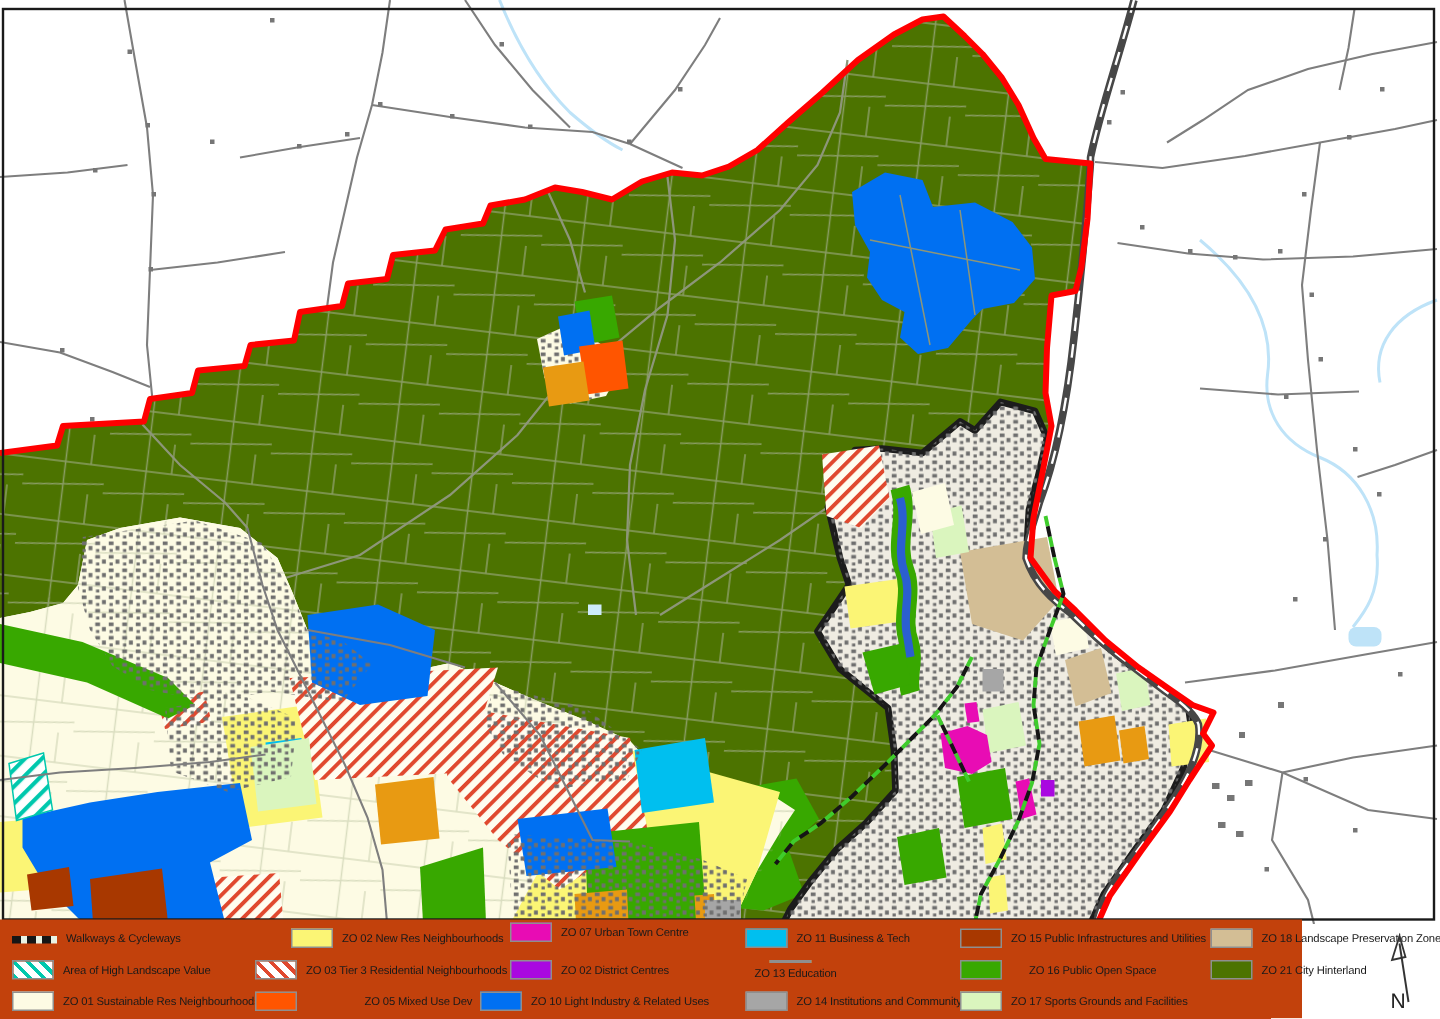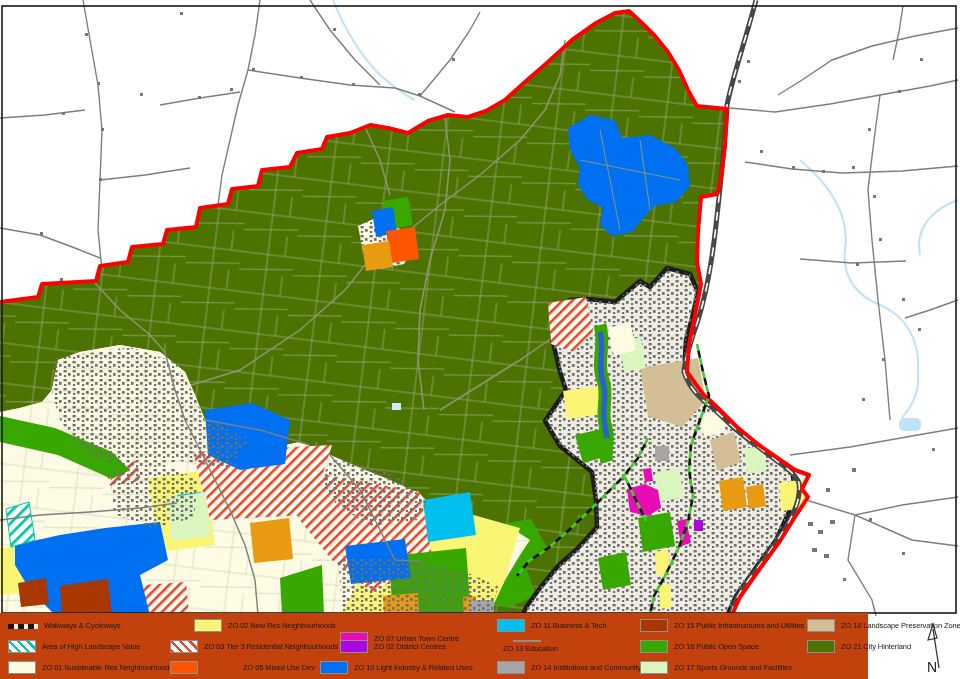--- a/index.html
+++ b/index.html
@@ -279,21 +279,21 @@
         <span class="lg-label">ZO 02 New Res Neighbourhoods</span>
       </div>
       <div class="lg-item" style="left: 170px; top: 27px;">
         <span class="lg-swatch" style="background: repeating-linear-gradient(45deg, rgb(224, 73, 47) 0px, rgb(224, 73, 47) 2.5px, rgb(255, 255, 255) 2.5px, rgb(255, 255, 255) 6.5px);"></span>
         <span class="lg-label">ZO 03 Tier 3 Residential Neighbourhoods</span>
       </div>
       <div class="lg-item" style="left: 170px; top: 48px; gap: 39px;">
         <span class="lg-swatch" style="background: rgb(255, 85, 0);"></span>
         <span class="lg-label">ZO 05 Mixed Use Dev</span>
       </div>
-      <div class="lg-item" style="left: 340px; top: 19px; text-align: right;">
+      <div class="lg-item" style="left: 340px; top: 2px; text-align: right;">
         <span class="lg-swatch" style="background: rgb(232, 12, 180);"></span>
         <span class="lg-label">ZO 07 Urban Town Centre</span>
       </div>
       <div class="lg-item" style="left: 340px; top: 27px;">
         <span class="lg-swatch" style="background: rgb(169, 8, 224);"></span>
         <span class="lg-label">ZO 02 District Centres</span>
       </div>
       <div class="lg-item" style="left: 320px; top: 48px;">
         <span class="lg-swatch" style="background: rgb(0, 112, 242);"></span>
         <span class="lg-label">ZO 10 Light Industry &amp; Related Uses</span>
@@ -307,21 +307,21 @@
         <span class="lg-label">ZO 13 Education</span>
       </div>
       <div class="lg-item" style="left: 497px; top: 48px;">
         <span class="lg-swatch" style="background: rgb(166, 166, 166);"></span>
         <span class="lg-label">ZO 14 Institutions and Community</span>
       </div>
       <div class="lg-item" style="left: 640px; top: 6px;">
         <span class="lg-swatch" style="background: rgb(168, 56, 0);"></span>
         <span class="lg-label">ZO 15 Public Infrastructures and Utilities</span>
       </div>
-      <div class="lg-item" style="left: 640px; top: 27px;">
+      <div class="lg-item" style="left: 640px; top: 27px; gap: 12px;">
         <span class="lg-swatch" style="background: rgb(56, 168, 0);"></span>
         <span class="lg-label">ZO 16 Public Open Space</span>
       </div>
       <div class="lg-item" style="left: 640px; top: 48px;">
         <span class="lg-swatch" style="background: rgb(218, 245, 190);"></span>
         <span class="lg-label">ZO 17 Sports Grounds and Facilities</span>
       </div>
       <div class="lg-item" style="left: 807px; top: 6px;">
         <span class="lg-swatch" style="background: rgb(211, 190, 149);"></span>
         <span class="lg-label">ZO 18 Landscape Preservation Zones</span>

